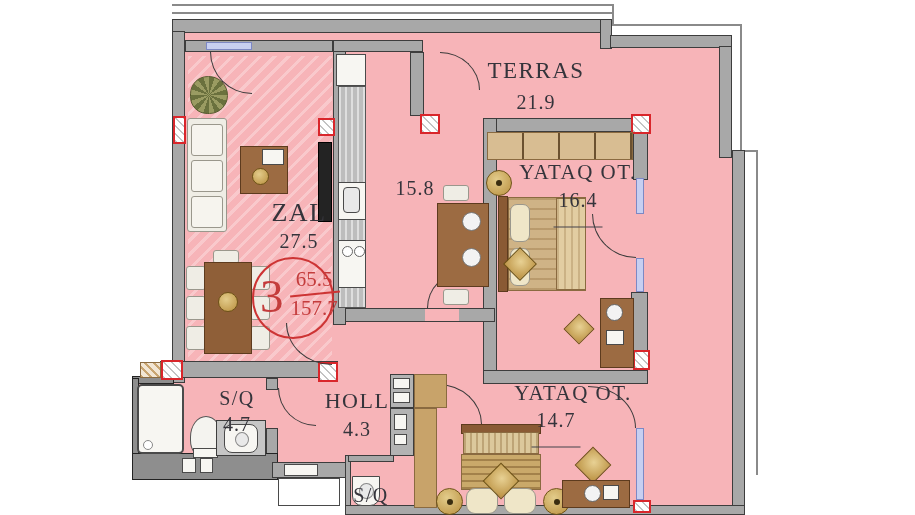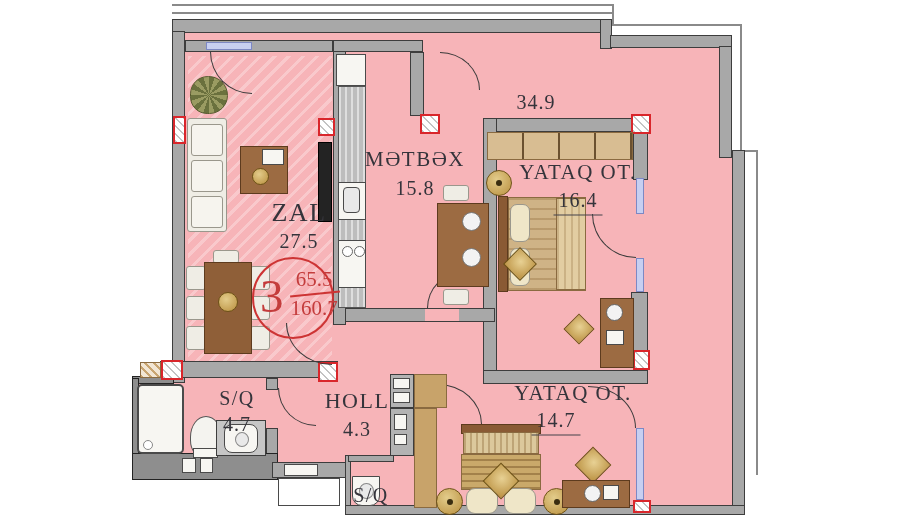--- a/index.html
+++ b/index.html
@@ -35,21 +35,21 @@
   .whitebox{position:absolute;box-sizing:border-box;background:#f7f6f2;border:1.5px solid #4a4a4a;}
   .cream{position:absolute;box-sizing:border-box;background:#efede5;border:1px solid #9a978c;border-radius:3px;}
   .gold{position:absolute;box-sizing:border-box;background:radial-gradient(circle at 40% 35%,#e3cc8b,#b98f3e);border:1px solid #6e5317;border-radius:50%;}
   .golddot{position:absolute;width:6px;height:6px;background:#3a2d10;border-radius:50%;}
   .diamond{position:absolute;box-sizing:border-box;background:radial-gradient(circle at 45% 40%,#e8d194,#ba9040);border:1px solid #6e5317;transform:rotate(45deg);}
   .gray-unit{position:absolute;box-sizing:border-box;background:#b3b3b3;border:1.5px solid #3d3d3d;}
   
   .lbl{position:absolute;transform:translate(-50%,-50%);color:#35343b;white-space:nowrap;
        font-size:21px;letter-spacing:1.5px;z-index:40;}
   .num{font-size:20px;letter-spacing:1px;}
-  .underl{border-bottom:1.6px solid #44434a;padding:0 5px 4px 5px;}
+  .underl{border-bottom:1.6px solid #44434a;padding:0 5px 16px 5px;}
   
   #badge{left:252px;top:257px;width:78px;height:78px;border:2.5px solid #cd3434;border-radius:50%;z-index:41;}
   #badge-num{position:absolute;left:6px;top:10px;font-size:47px;color:#c43c3c;}
   #badge-frac{position:absolute;left:34px;top:8px;width:52px;text-align:center;color:#c43c3c;}
   #badge-top{font-size:21px;}
   #badge-line{width:50px;height:0;border-top:2px solid #cd3434;margin:1px 0 1px 2px;transform:rotate(-6deg);}
   #badge-bot{font-size:21px;}
   .plant{position:absolute;border-radius:48% 52% 50% 46%;
      background:repeating-conic-gradient(#5f6b33 0 18deg,#93995b 18deg 36deg);
      border:1px solid #4a5424;opacity:.92;}
@@ -211,23 +211,23 @@
   <div class="diamond" style="left:488px;top:468px;width:26px;height:26px"></div>
   <div class="gold" style="left:436px;top:488px;width:27px;height:27px"></div>
   <div class="golddot" style="left:447px;top:499px"></div>
   <div class="gold" style="left:543px;top:488px;width:27px;height:27px"></div>
   <div class="golddot" style="left:554px;top:499px"></div>
   <div class="diamond" style="left:580px;top:452px;width:26px;height:26px"></div>
   <div class="wood" style="left:562px;top:480px;width:68px;height:28px"></div>
   <div style="position:absolute;left:584px;top:485px;width:15px;height:15px;background:#f3f3f3;border:1px solid #666;border-radius:50%"></div>
   <div class="whitebox" style="left:603px;top:485px;width:16px;height:15px;border-width:1px"></div>
 
-  <div class="lbl num" style="left:536px;top:102px">34.9</div>
-
-  <div class="lbl" style="left:415px;top:159px;font-size:21px">MƏTBƏX</div>
+  <div class="lbl" style="left:536px;top:71px;font-size:23px">TERRAS</div>
+  <div class="lbl num" style="left:536px;top:102px">21.9</div>
+
   <div class="lbl num" style="left:415px;top:188px">15.8</div>
 
   <div class="lbl" style="left:578px;top:172px;font-size:21px">YATAQ OT.</div>
   <div class="lbl num" style="left:578px;top:200px"><span class="underl">16.4</span></div>
 
   <div class="lbl" style="left:299px;top:213px;font-size:26px">ZAL</div>
   <div class="lbl num" style="left:299px;top:241px">27.5</div>
 
   <div class="lbl" style="left:237px;top:398px;font-size:20px">S/Q</div>
   <div class="lbl num" style="left:237px;top:424px">4.7</div>
@@ -238,17 +238,17 @@
   <div class="lbl" style="left:573px;top:393px;font-size:21px">YATAQ OT.</div>
   <div class="lbl num" style="left:556px;top:420px"><span class="underl">14.7</span></div>
 
   <div class="lbl" style="left:371px;top:495px;font-size:20px">S/Q</div>
 
   <div id="badge" class="abs">
     <div id="badge-num">3</div>
     <div id="badge-frac">
       <div id="badge-top">65.5</div>
       <div id="badge-line"></div>
-      <div id="badge-bot">160.7</div>
+      <div id="badge-bot">157.7</div>
     </div>
   </div>
 
 </div>
 
 </body></html>

